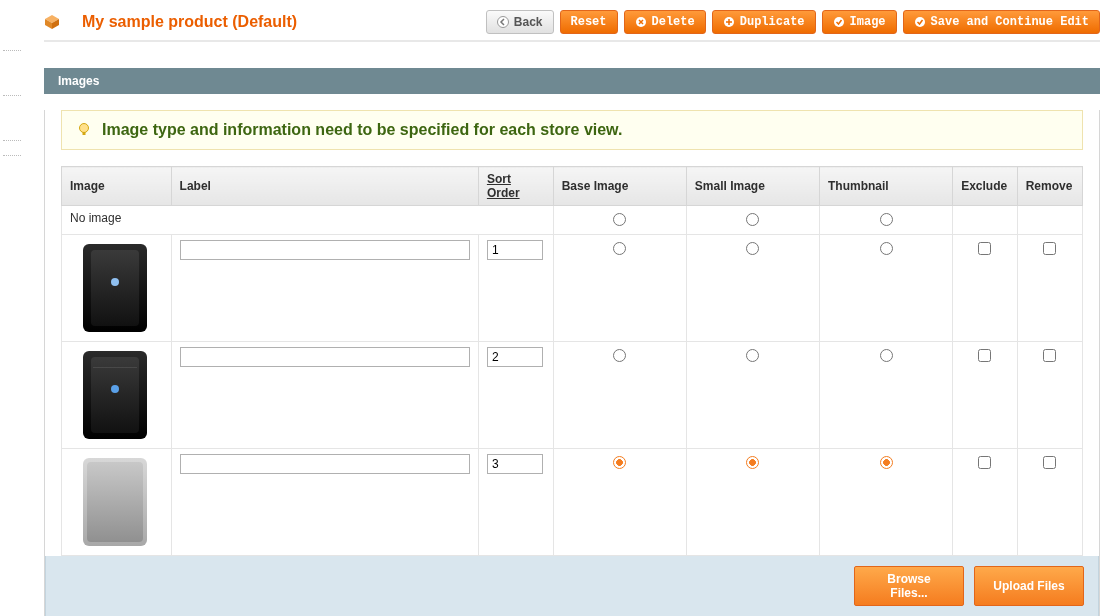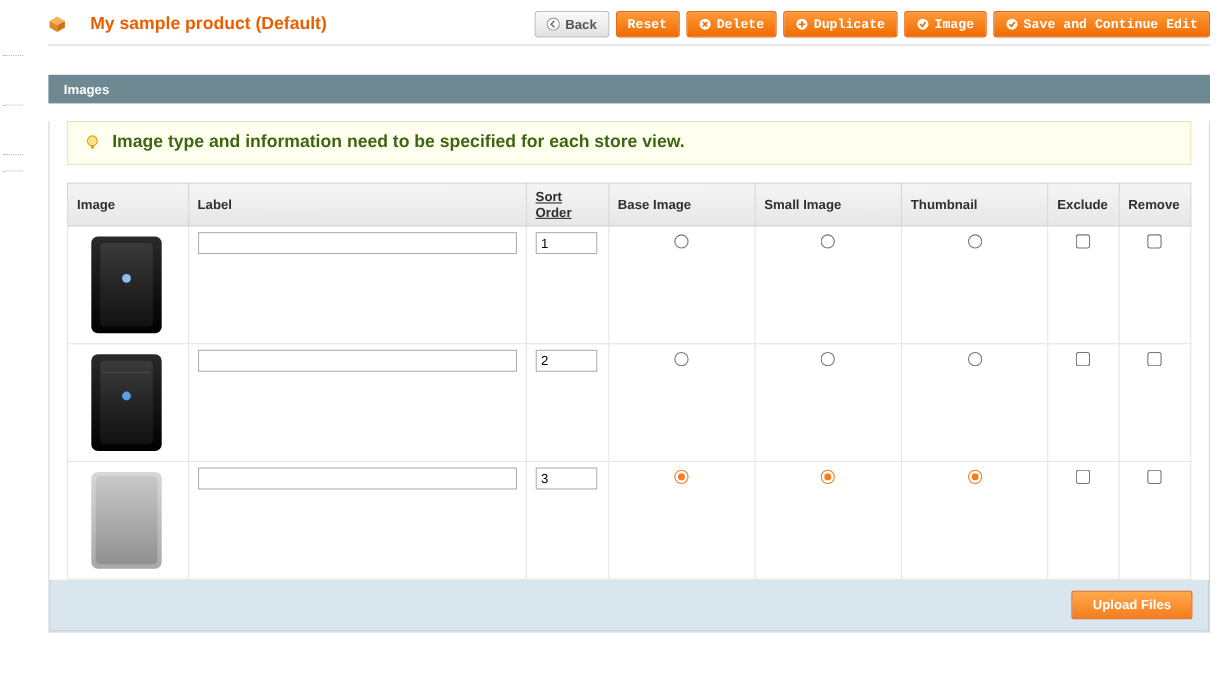--- a/index.html
+++ b/index.html
@@ -141,20 +141,28 @@
             <th class="col-label">Label</th>
             <th class="col-sort">Sort Order</th>
             <th class="col-base center">Base Image</th>
             <th class="col-small center">Small Image</th>
             <th class="col-thumb center">Thumbnail</th>
             <th class="col-exclude center">Exclude</th>
             <th class="col-remove center">Remove</th>
           </tr>
         </thead>
         <tbody>
+          <tr>
+            <td colspan="3">No image</td>
+            <td class="center"><input type="radio" name="base" style=""></td>
+            <td class="center"><input type="radio" name="small" style=""></td>
+            <td class="center"><input type="radio" name="thumb" style=""></td>
+            <td></td>
+              <td></td>
+          </tr>
 
           <tr>
             <td>
                 <div class="thumb">
                   <div class="device">
                     <div class="body"></div>
                     <div class="front"></div>
                     <div class="led"></div>
                   </div>
                 </div>
@@ -203,17 +211,18 @@
             <td class="center"><input type="radio" class="radio-selected" name="small" checked="" style=""></td>
             <td class="center"><input type="radio" class="radio-selected" name="thumb" checked="" style=""></td>
             <td class="center"><input type="checkbox" style=""></td>
             <td class="center"><input type="checkbox" style=""></td>
           </tr>
         </tbody>
       </table>
     </div>
 
     <div class="footer-bar">
+      <button class="btn-browse">Browse Files...</button>
       <button class="btn-upload">Upload Files</button>
     </div>
   </div>
 
 </div>
 
 </body></html>

